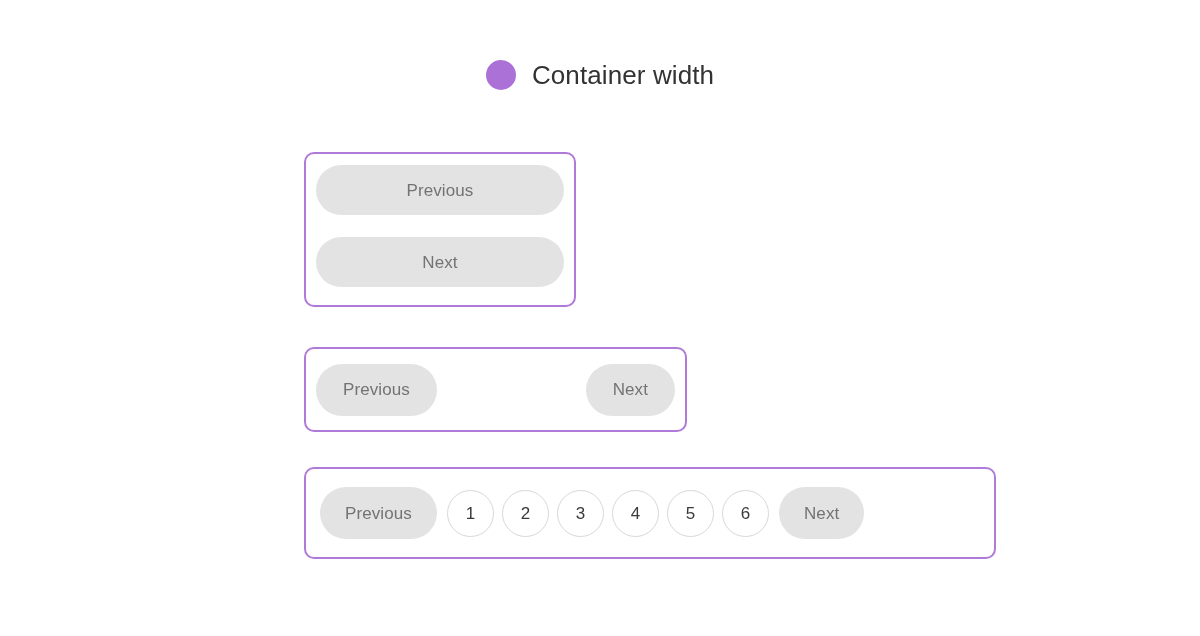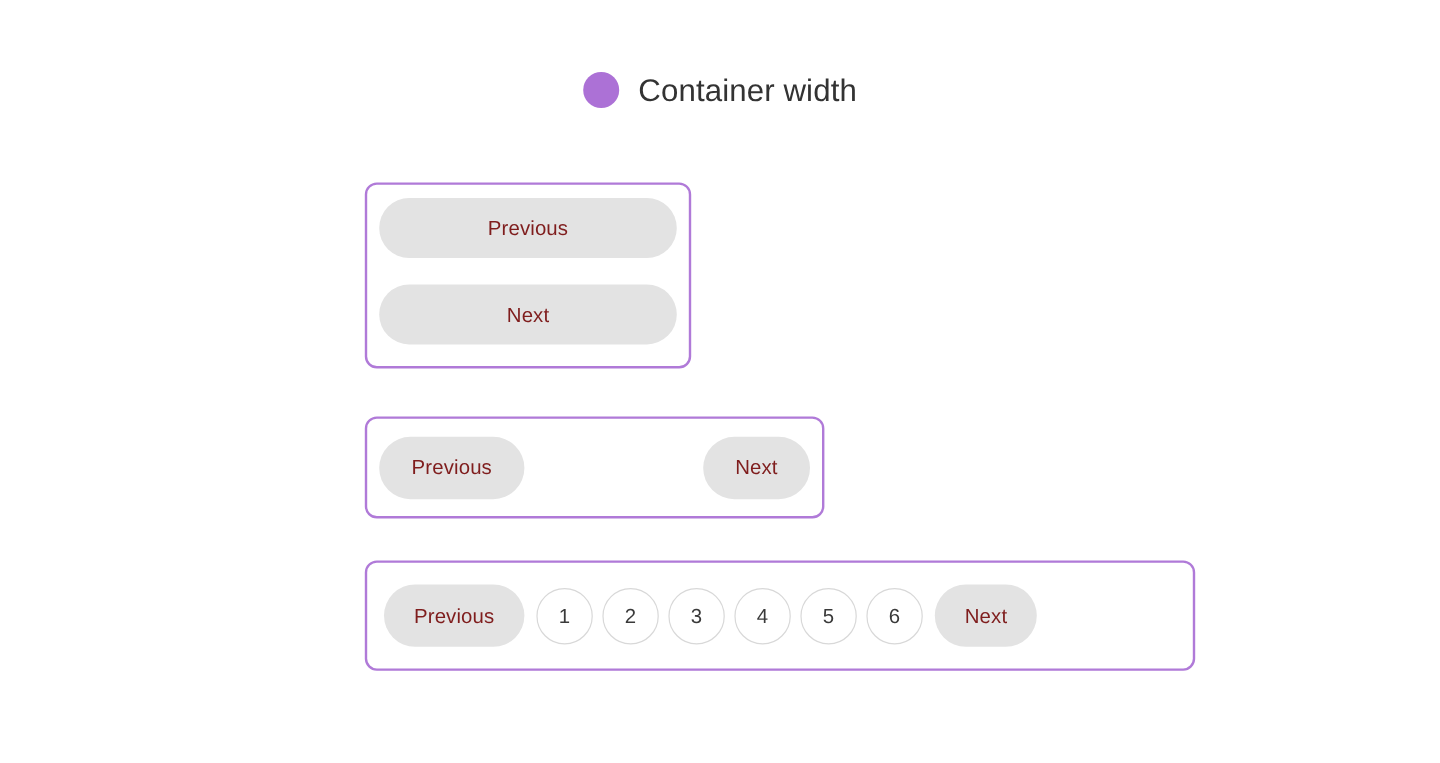--- a/index.html
+++ b/index.html
@@ -86,21 +86,21 @@
     justify-content: flex-start;
     gap: 0px;
   }
 
   
   .pill-btn {
     box-sizing: border-box;
     background: #e3e3e3;
     border: none;
     border-radius: 999px;
-    color: #7f1d1d;
+    color: #737373;
     font-family: "Liberation Sans", sans-serif;
     font-size: 17px;
     line-height: 1;
     padding: 0;
     display: flex;
     align-items: center;
     justify-content: center;
     cursor: pointer;
     white-space: nowrap;
     letter-spacing: 0.1px;

